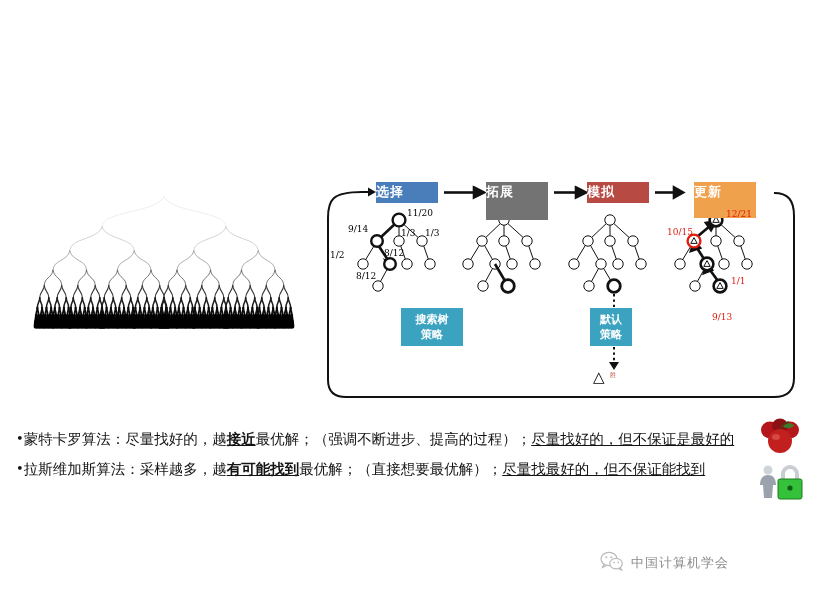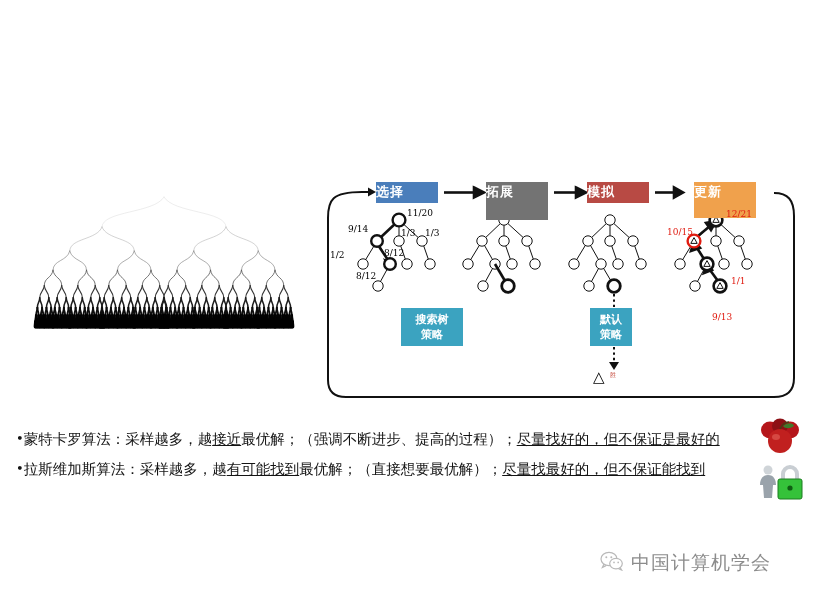--- a/index.html
+++ b/index.html
@@ -54,35 +54,35 @@
   .tri-result{position:absolute;left:271px;top:193px;font-size:15px;color:#000;line-height:15px;}
   .tri-result-cn{position:absolute;left:288px;top:196px;font-size:6px;color:#c0392b;line-height:7px;}
 
   
   .bullets{position:absolute;left:16px;top:424px;width:760px;}
   .bullet{
     font-family:"DejaVu Serif","Liberation Serif",serif;
     font-size:14.5px;line-height:30px;color:#141414;white-space:nowrap;
   }
   .bullet .dot{font-size:13px;vertical-align:1px;}
-  .bullet .em{font-weight:normal;text-decoration:underline;}
+  .bullet .em{font-weight:bold;text-decoration:underline;}
   .bullet .ul{text-decoration:underline;}
 
   
   .apples{position:absolute;left:757px;top:417px;width:48px;height:42px;}
   .lockman{position:absolute;left:757px;top:462px;width:48px;height:40px;}
 
   
   .footer{
     position:absolute;left:600px;top:548px;height:30px;
     display:flex;align-items:center;gap:7px;
   }
   .footer-text{
     font-family:"DejaVu Sans","Liberation Sans",sans-serif;
-    font-size:19px;color:#8c8c8c;letter-spacing:1px;white-space:nowrap;
+    font-size:13px;color:#8c8c8c;letter-spacing:1px;white-space:nowrap;
   }
 </style>
 </head>
 <body>
 
 <div class="slide">
 
 
   <div class="fractal">
     <svg width="292" height="205" viewBox="0 0 292 205" aria-hidden="true">
@@ -1278,21 +1278,21 @@
     <div class="node-lbl red" style="left:345px;top:52px;">10/15</div>
     <div class="node-lbl red" style="left:390px;top:92px;margin-top:45px;">9/13</div>
     <div class="node-lbl red" style="left:409px;top:101px;width:10px;">1/1</div>
 
     <div class="tri-result">△</div>
     <div class="tri-result-cn">胜</div>
   </div>
 
   <div class="bullets">
     <div class="bullet">
-      <span class="dot">•</span><span>蒙特卡罗算法：采样越多，越</span><span class="em">接近</span><span>最优解；（强调不断进步、提高的过程）；</span><span class="ul">尽量找好的，但不保证是最好的</span>
+      <span class="dot">•</span><span>蒙特卡罗算法：尽量找好的，越</span><span class="em">接近</span><span>最优解；（强调不断进步、提高的过程）；</span><span class="ul">尽量找好的，但不保证是最好的</span>
     </div>
     <div class="bullet">
       <span class="dot">•</span><span>拉斯维加斯算法：采样越多，越</span><span class="em">有可能找到</span><span>最优解；（直接想要最优解）；</span><span class="ul">尽量找最好的，但不保证能找到</span>
     </div>
   </div>
 
   <div class="apples">
     <svg width="48" height="42" viewBox="0 0 48 42" aria-hidden="true">
       <ellipse cx="13" cy="13" rx="9" ry="8.5" fill="#b5161b"></ellipse>
       <ellipse cx="33" cy="13" rx="9" ry="8.5" fill="#b5161b"></ellipse>

